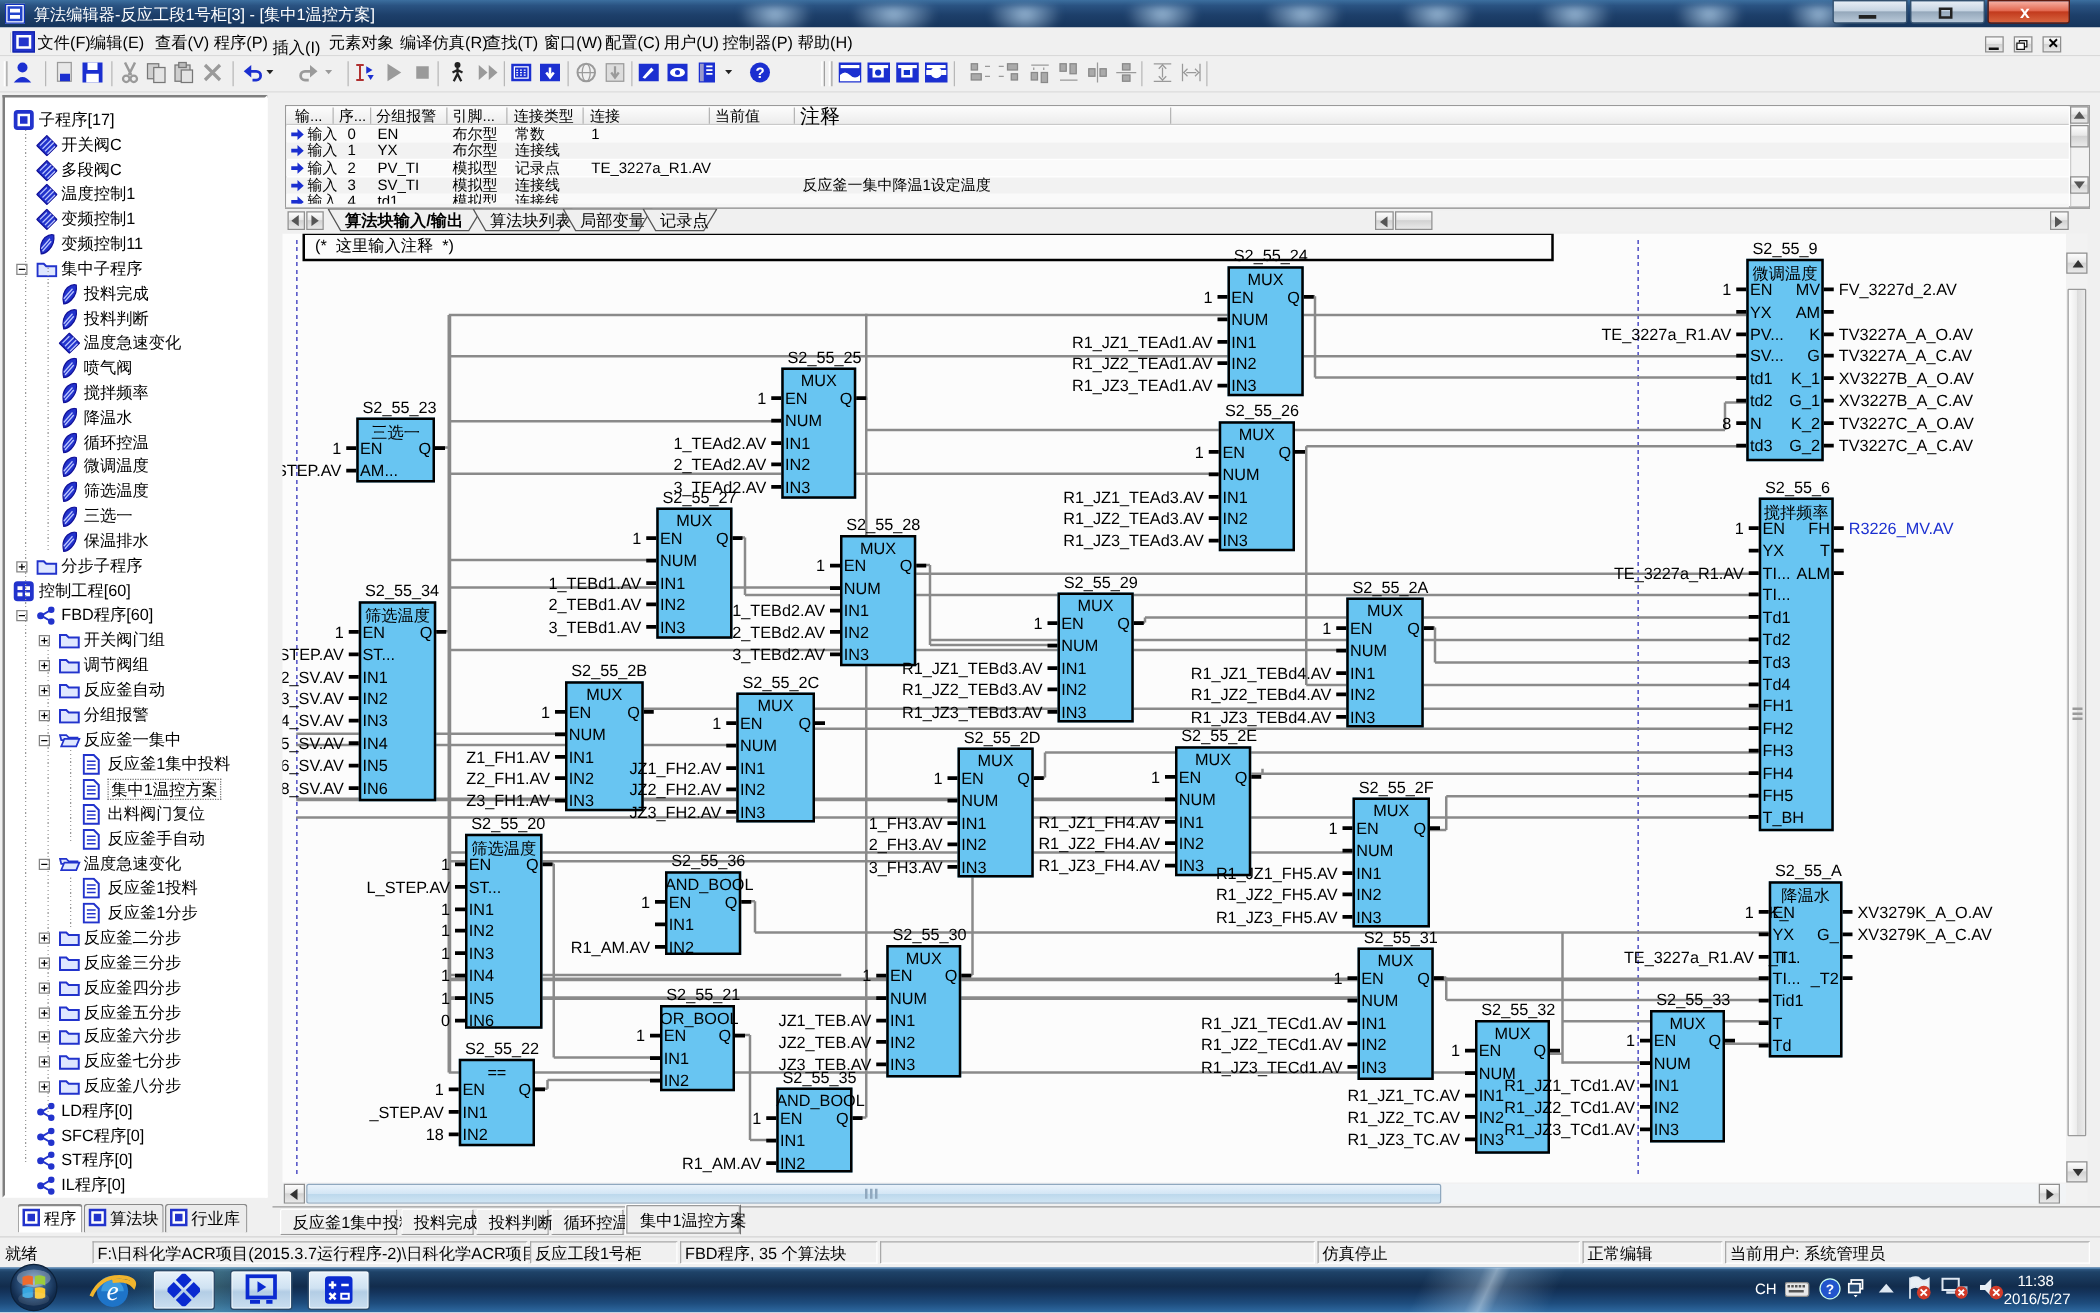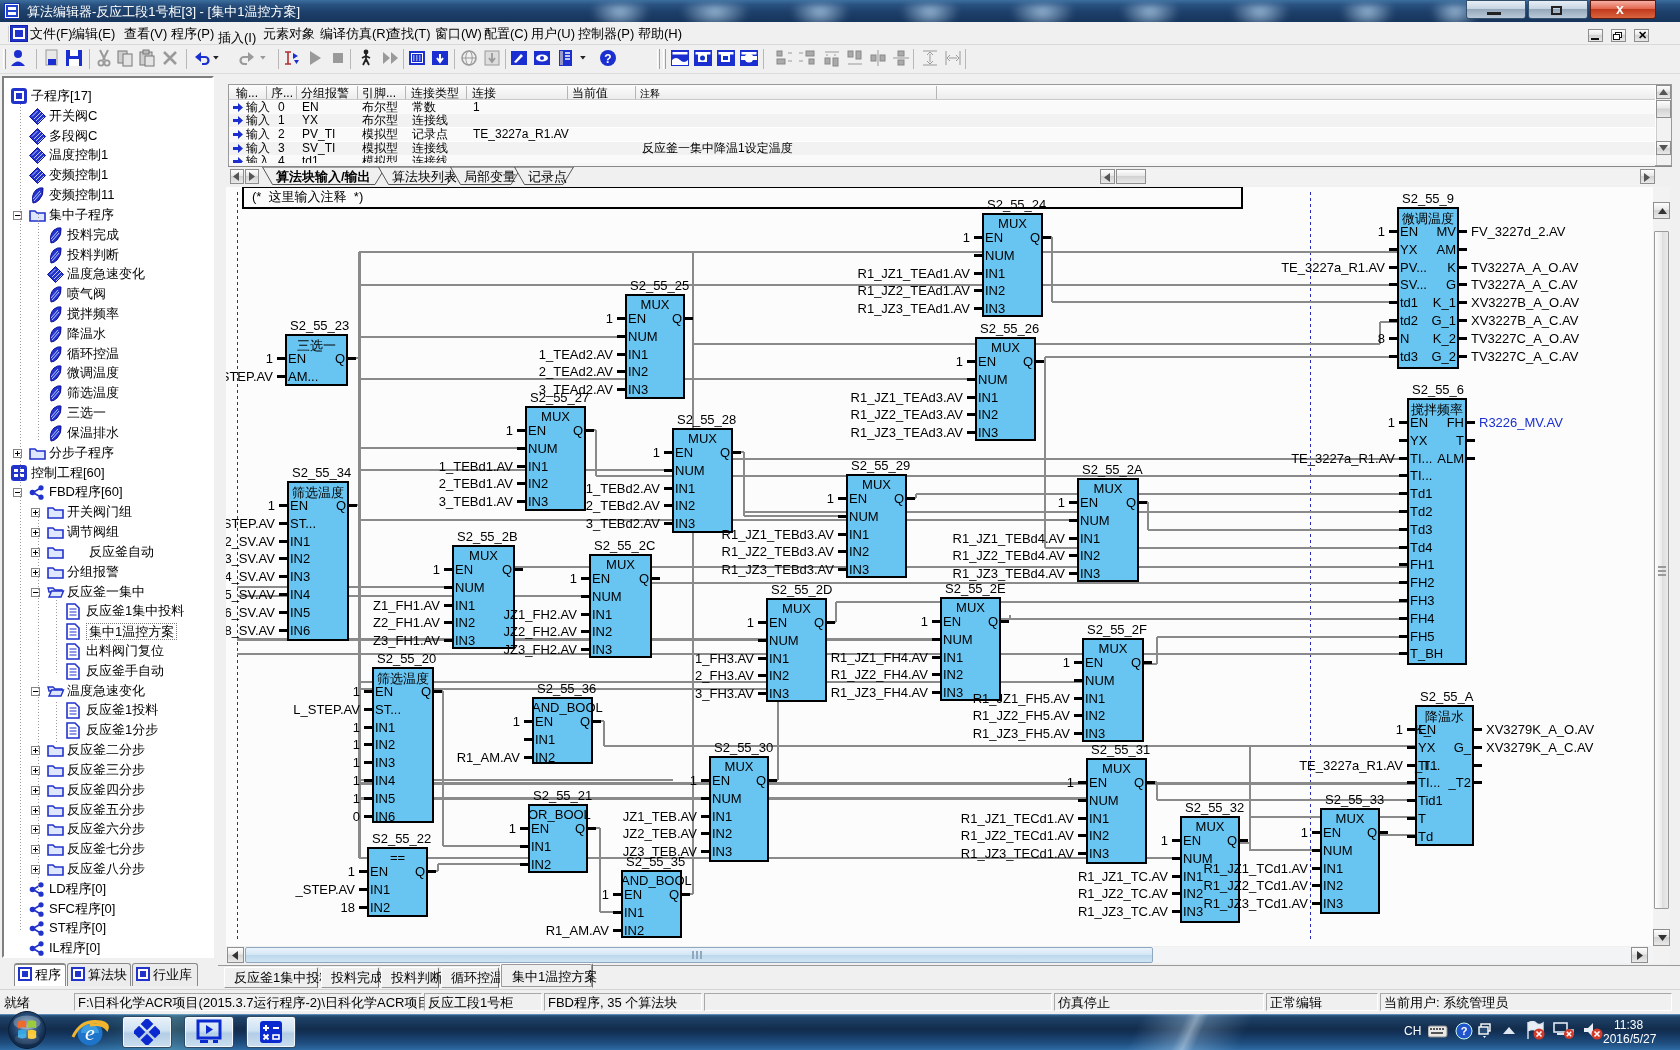--- a/index.html
+++ b/index.html
@@ -382,21 +382,21 @@
 <svg class="ab" style="left:47px;top:525px" width="17" height="14">
     <path d="M1 3 h5 l2 2 h8 v8 h-15 z" fill="#dfe7ff" stroke="#2233cc" stroke-width="1.6"></path>
   </svg>
 <div class="tx" style="left:67px;top:524px;">调节阀组</div>
 <div class="ab" style="left:31px;top:548px;width:9px;height:9px;background:#fff;border:1px solid #848484"></div>
 <div class="ab" style="left:33px;top:552px;width:5px;height:1px;background:#000"></div>
 <div class="ab" style="left:35px;top:550px;width:1px;height:5px;background:#000"></div>
 <svg class="ab" style="left:47px;top:545px" width="17" height="14">
     <path d="M1 3 h5 l2 2 h8 v8 h-15 z" fill="#dfe7ff" stroke="#2233cc" stroke-width="1.6"></path>
   </svg>
-<div class="tx" style="left:67px;top:544px;margin-left:22px;">反应釜自动</div>
+<div class="tx" style="left:67px;top:544px;">反应釜自动</div>
 <div class="ab" style="left:31px;top:568px;width:9px;height:9px;background:#fff;border:1px solid #848484"></div>
 <div class="ab" style="left:33px;top:572px;width:5px;height:1px;background:#000"></div>
 <div class="ab" style="left:35px;top:570px;width:1px;height:5px;background:#000"></div>
 <svg class="ab" style="left:47px;top:565px" width="17" height="14">
     <path d="M1 3 h5 l2 2 h8 v8 h-15 z" fill="#dfe7ff" stroke="#2233cc" stroke-width="1.6"></path>
   </svg>
 <div class="tx" style="left:67px;top:564px;">分组报警</div>
 <div class="ab" style="left:31px;top:588px;width:9px;height:9px;background:#fff;border:1px solid #848484"></div>
 <div class="ab" style="left:33px;top:592px;width:5px;height:1px;background:#000"></div>
 <svg class="ab" style="left:47px;top:585px" width="18" height="14">
@@ -542,21 +542,21 @@
 <div class="ab" style="left:222px;top:76px;width:1456px;height:887px;background:#f0f0f0"></div>
 <div class="ab" style="left:228px;top:84px;width:1444px;height:82px;background:#fff;border:1px solid #9a9a9a"></div>
 <div class="ab" style="left:229px;top:85px;width:1426px;height:15px;background:linear-gradient(180deg,#fdfdfd,#ececec);border-bottom:1px solid #c9c9c9"></div>
 <div class="tx" style="left:236px;top:86px;font-size:12px">输...</div>
 <div class="tx" style="left:271px;top:86px;font-size:12px">序...</div>
 <div class="tx" style="left:301px;top:86px;font-size:12px">分组报警</div>
 <div class="tx" style="left:362px;top:86px;font-size:12px">引脚...</div>
 <div class="tx" style="left:411px;top:86px;font-size:12px">连接类型</div>
 <div class="tx" style="left:472px;top:86px;font-size:12px">连接</div>
 <div class="tx" style="left:572px;top:86px;font-size:12px">当前值</div>
-<div class="tx" style="left:640px;top:86px;font-size:10px">注释</div>
+<div class="tx" style="left:640px;top:86px;font-size:16px">注释</div>
 <div class="ab" style="left:266px;top:86px;width:1px;height:13px;background:#b5b5b5"></div>
 <div class="ab" style="left:296px;top:86px;width:1px;height:13px;background:#b5b5b5"></div>
 <div class="ab" style="left:357px;top:86px;width:1px;height:13px;background:#b5b5b5"></div>
 <div class="ab" style="left:405px;top:86px;width:1px;height:13px;background:#b5b5b5"></div>
 <div class="ab" style="left:466px;top:86px;width:1px;height:13px;background:#b5b5b5"></div>
 <div class="ab" style="left:567px;top:86px;width:1px;height:13px;background:#b5b5b5"></div>
 <div class="ab" style="left:635px;top:86px;width:1px;height:13px;background:#b5b5b5"></div>
 <div class="ab" style="left:936px;top:86px;width:1px;height:13px;background:#b5b5b5"></div>
 <div class="ab" style="left:229px;top:101px;width:1426px;height:13px;background:#fafafa"></div>
 <svg class="ab" style="left:232px;top:102px" width="12" height="11">

